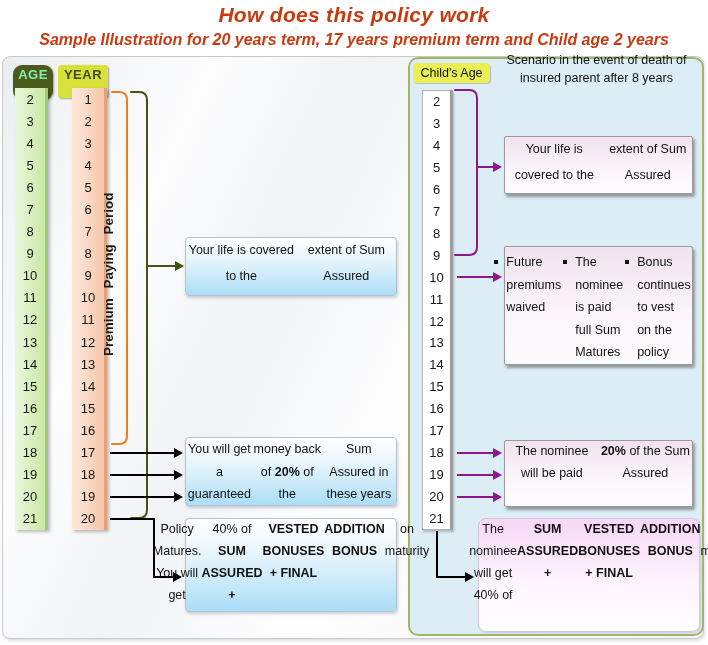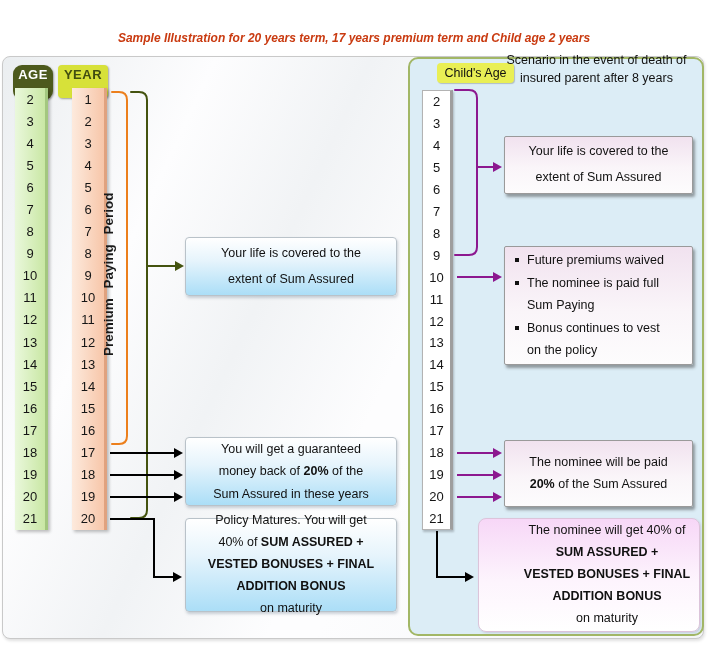--- a/index.html
+++ b/index.html
@@ -11,47 +11,46 @@
     background: #fff;
     overflow: hidden;
   }
   .title {
     position:absolute; top:3px; left:0; width:100%;
     text-align:center; font-size:21px; font-weight:bold; font-style:italic;
     color:#c93a10; letter-spacing:0.3px;
   }
   .subtitle {
     position:absolute; top:31px; left:0; width:100%;
-    text-align:center; font-size:12px; font-weight:bold; font-style:italic;
+    text-align:center; font-size:16px; font-weight:bold; font-style:italic;
     color:#c93a10;
   }
   .outer-panel {
     position:absolute; left:2px; top:56px; width:702px; height:583px;
     border:1px solid #c9c9c9; border-radius:8px;
     background:
       linear-gradient(115deg, rgba(213,220,224,0.45) 0%, rgba(255,255,255,0) 22%, rgba(218,224,228,0.35) 38%, rgba(255,255,255,0) 55%),
       linear-gradient(295deg, rgba(220,226,230,0.30) 0%, rgba(255,255,255,0) 40%),
       #fdfdfe;
     box-shadow: 1px 2px 3px rgba(0,0,0,0.12);
   }
   .right-panel {
     position:absolute; left:408px; top:57px; width:296px; height:579px;
     background:#dcedf6; border:2px solid #a2b766; border-radius:10px;
   }
   .tag {
     position:absolute; text-align:center; font-weight:bold; font-size:13px;
     border-radius:4px; box-shadow:1px 1px 2px rgba(0,0,0,0.35);
   }
-  .age-label  { left:13px; top:65px; width:40px; height:35px; line-height:19px; background:#4d5a1d; color:#ffffff; letter-spacing:0.5px;border-radius:9px; }
+  .age-label  { left:13px; top:65px; width:40px; height:35px; line-height:19px; background:#4d5a1d; color:#86efac; letter-spacing:0.5px;border-radius:9px; }
   .year-label { left:58px; top:65px; width:50px; height:33px; line-height:19px; background:#d7e139; color:#414d10; letter-spacing:0.5px; }
   .childage-label {
     position:absolute; left:413px; top:63px; width:77px; height:20px; line-height:20px;
     background:#e9ef55; color:#111; font-size:12.5px; text-align:center; border-radius:4px;
     box-shadow:1px 1px 1px rgba(0,0,0,0.2);
-    margin-left:24px;
   }
   .scenario {
     position:absolute; left:494px; top:51px; width:205px;
     font-size:12.5px; color:#111; text-align:center; line-height:1.45;
   }
   .bar {
     position:absolute; display:flex; flex-direction:column;
     font-size:13px; color:#151515;
   }
   .bar .cell { flex:1; display:flex; align-items:center; justify-content:center; }
@@ -74,21 +73,21 @@
     box-shadow:1px 2px 2px rgba(0,0,0,0.22);
   }
   .premium-label {
     position:absolute; left:97px; top:172px; width:22px; height:205px;
     display:flex; align-items:center; justify-content:center;
     writing-mode:vertical-rl; transform:rotate(180deg);
     font-size:13.5px; font-weight:bold; color:#1a1a1a; word-spacing:6px; white-space:nowrap;
   }
   .arrow-layer { position:absolute; left:0; top:0; width:708px; height:645px; pointer-events:none; }
   .box {
-    position:absolute; display:flex; flex-direction:column; justify-content:center;
+    position:absolute; display:flex; flex-direction:row; justify-content:center;
     text-align:center; font-size:12.5px; color:#111;
   }
   .lbox {
     left:185px; width:212px;
     background:linear-gradient(to bottom,#ffffff 0%,#e6f4fc 40%,#abdef7 100%);
     border:1px solid #b9c2c9; border-radius:4px;
     box-shadow:1px 2px 3px rgba(90,110,130,0.30);
   }
   .lbox1 { top:237px; height:59px; line-height:2.05; }
   .lbox2 { top:437px; height:69px; line-height:1.8; }
@@ -113,20 +112,21 @@
   .bullet-square {
     position:absolute; left:2px; top:9px; width:4px; height:4px; background:#111; display:inline-block;
   }
   b { font-weight:bold; }
 </style>
 </head>
 <body>
 
 <div class="page">
 
+  <div class="title">How does this policy work</div>
   <div class="subtitle">Sample Illustration for 20 years term, 17 years premium term and Child age 2 years</div>
 
   <div class="outer-panel"></div>
   <div class="right-panel"></div>
 
   <div class="tag age-label">AGE</div>
   <div class="tag year-label">YEAR</div>
   <div class="childage-label">Child's Age</div>
 
   <div class="scenario">
@@ -291,21 +291,21 @@
   </div>
 
   <div class="box rbox rbox2">
 
   <div class="bullet-item">
         <span class="bullet-square"></span>
         <span>Future premiums waived</span>
       </div>
       <div class="bullet-item">
         <span class="bullet-square"></span>
-        <span>The nominee is paid full Sum Paying</span>
+        <span>The nominee is paid full Sum Matures</span>
       </div>
       <div class="bullet-item">
         <span class="bullet-square"></span>
         <span>Bonus continues to vest on the policy</span>
       </div>
     </div>
 
   <div class="box rbox rbox3">
     <div>The nominee will be paid</div>
     <div>

